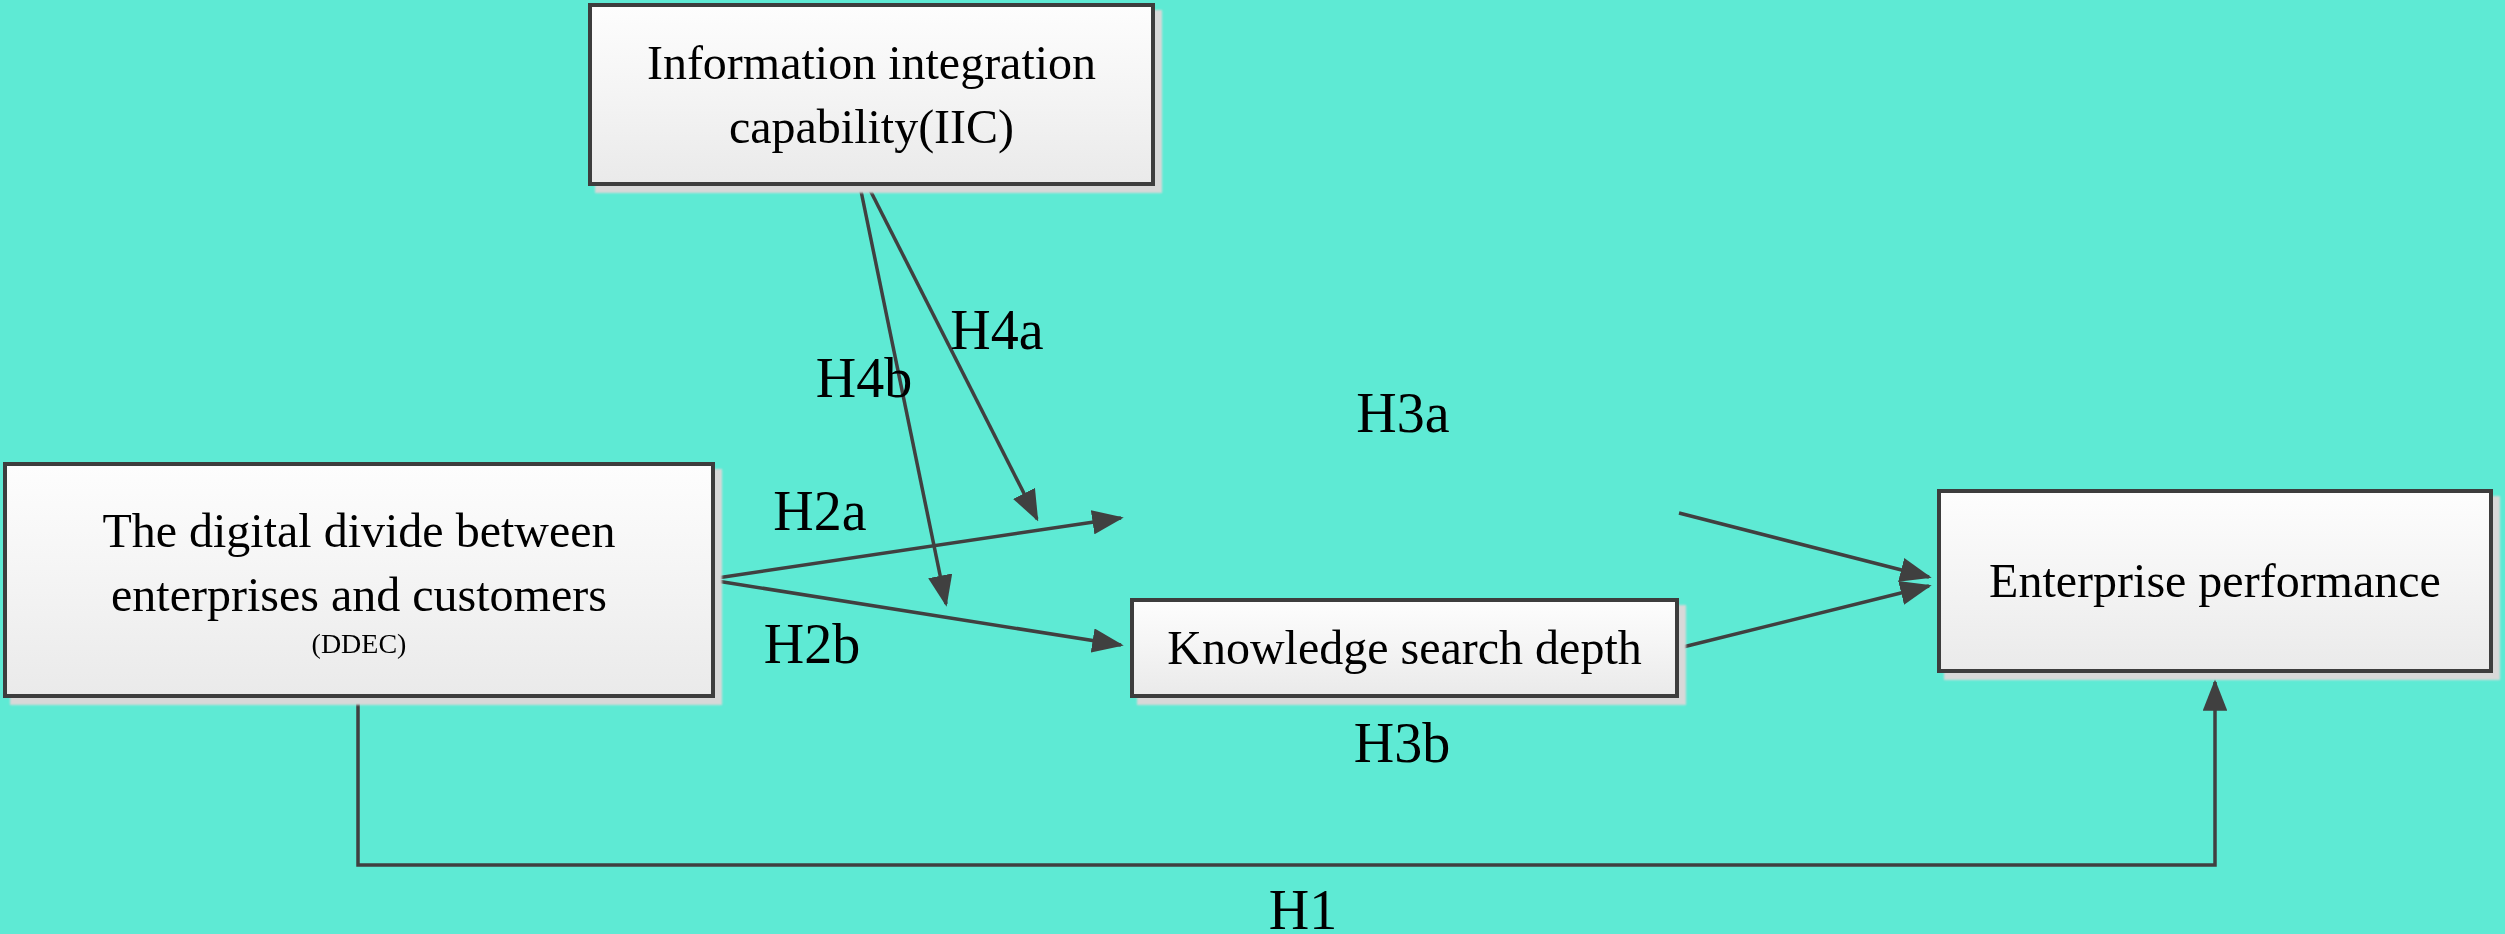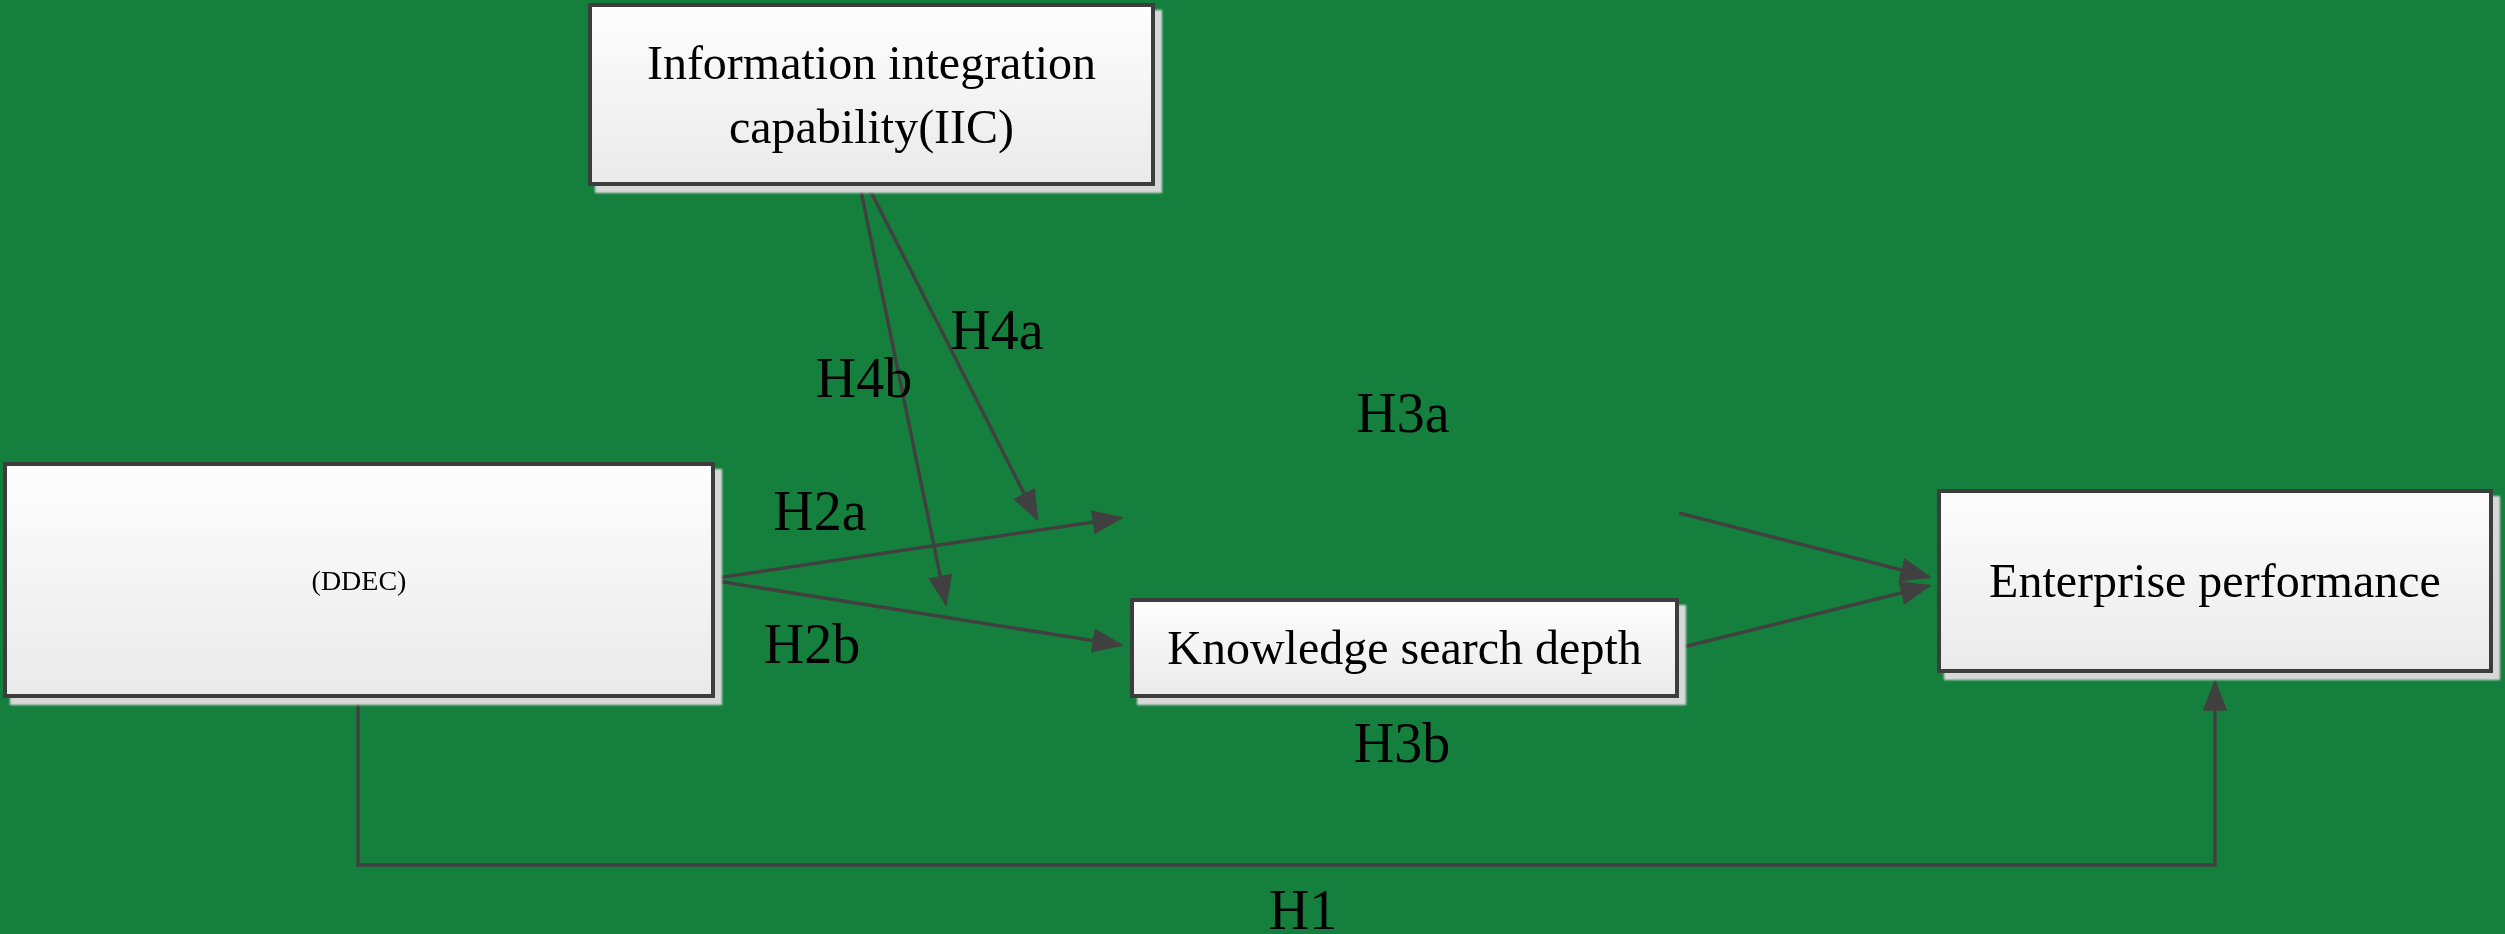--- a/index.html
+++ b/index.html
@@ -4,21 +4,21 @@
 <style>
   html, body {
     margin: 0;
     padding: 0;
     background: #ffffff;
   }
   .canvas {
     position: relative;
     width: 2505px;
     height: 934px;
-    background: #15803d;
+    background: #5eead4;
     font-family: "Liberation Serif", serif;
     color: #000000;
     overflow: hidden;
   }
   .edges {
     position: absolute;
     left: 0;
     top: 0;
     width: 2505px;
     height: 934px;
@@ -91,20 +91,22 @@
 
     <polyline points="358,699 358,865 2215,865 2215,682" fill="none" stroke="#404040" stroke-width="3.5" marker-end="url(#arrow)"></polyline>
   </svg>
 
   <div class="node node-iic">
     <div class="node-label">Information integration
 capability(IIC)</div>
   </div>
 
   <div class="node node-ddec">
+    <div class="node-label">The digital divide between
+enterprises and customers</div>
     <div class="node-sublabel">(DDEC)</div>
   </div>
 
 
   <div class="node node-ksd">
     <div class="node-label">Knowledge search depth</div>
   </div>
 
   <div class="node node-perf">
     <div class="node-label">Enterprise performance</div>

